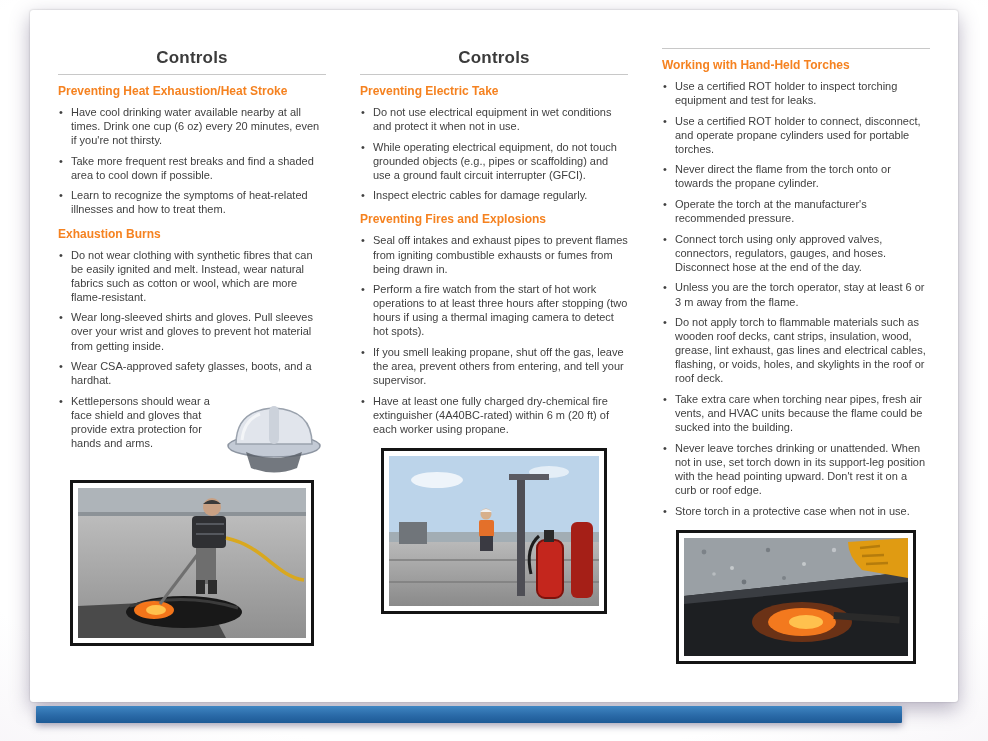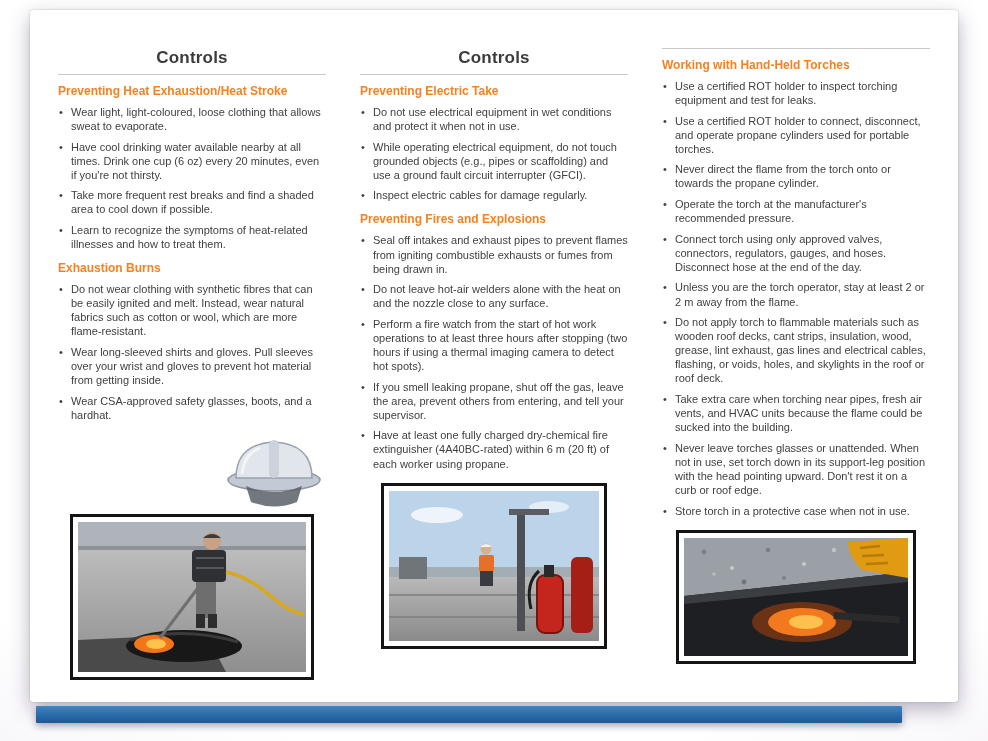--- a/index.html
+++ b/index.html
@@ -56,39 +56,39 @@
 
 <div class="canvas">
   <div class="sheet">
     <div class="cols">
 
       <div class="column">
         <h1 class="col-title">Controls</h1>
         <div class="rule"></div>
 
         <h2 class="section-heading first">Preventing Heat Exhaustion/Heat Stroke</h2>
-        <div class="bullet">Wear light, light-coloured, loose clothing that allows sweat to evaporate.</div>
         <div class="bullet">Have cool drinking water available nearby at all times. Drink one cup (6 oz) every 20 minutes, even if you're not thirsty.</div>
         <div class="bullet">Take more frequent rest breaks and find a shaded area to cool down if possible.</div>
         <div class="bullet">Learn to recognize the symptoms of heat-related illnesses and how to treat them.</div>
 
         <h2 class="section-heading">Exhaustion Burns</h2>
         <div class="bullet">Do not wear clothing with synthetic fibres that can be easily ignited and melt. Instead, wear natural fabrics such as cotton or wool, which are more flame-resistant.</div>
         <div class="bullet">Wear long-sleeved shirts and gloves. Pull sleeves over your wrist and gloves to prevent hot material from getting inside.</div>
         <div class="bullet">Wear CSA-approved safety glasses, boots, and a hardhat.</div>
 
         <div class="hardhat-float">
           <svg width="104" height="80" viewBox="0 0 104 80">
             <ellipse cx="52" cy="50" rx="46" ry="11" fill="#c3cad5" stroke="#8d95a1" stroke-width="1.5"></ellipse>
             <path d="M14 48 Q14 14 52 12 Q90 14 90 48 Z" fill="#e1e5ec" stroke="#9aa2ad" stroke-width="1.5"></path>
             <rect x="47" y="10" width="10" height="38" rx="5" fill="#ccd2db"></rect>
             <path d="M24 56 Q52 68 80 56 L75 72 Q52 81 29 72 Z" fill="#5a6068" opacity="0.85"></path>
             <path d="M20 44 Q22 24 38 18" fill="none" stroke="#ffffff" stroke-width="3" opacity="0.6"></path>
           </svg>
         </div>
+        <div class="bullet">Kettlepersons should wear a face shield and gloves that provide extra protection for hands and arms.</div>
 
         <div class="photo-frame pf-1">
           <svg width="228" height="150" viewBox="0 0 228 150">
             <defs>
               <linearGradient id="p1g" x1="0" y1="0" x2="0" y2="1">
                 <stop offset="0" stop-color="#c6c6c6"></stop>
                   <stop offset="1" stop-color="#8f8f8f"></stop>
               </linearGradient>
             </defs>
             <rect width="228" height="150" fill="url(#p1g)"></rect>
@@ -117,21 +117,20 @@
         <h1 class="col-title">Controls</h1>
         <div class="rule"></div>
 
         <h2 class="section-heading first">Preventing Electric Take</h2>
         <div class="bullet">Do not use electrical equipment in wet conditions and protect it when not in use.</div>
         <div class="bullet">While operating electrical equipment, do not touch grounded objects (e.g., pipes or scaffolding) and use a ground fault circuit interrupter (GFCI).</div>
         <div class="bullet">Inspect electric cables for damage regularly.</div>
 
         <h2 class="section-heading">Preventing Fires and Explosions</h2>
         <div class="bullet">Seal off intakes and exhaust pipes to prevent flames from igniting combustible exhausts or fumes from being drawn in.</div>
-        <div class="bullet">Do not leave hot-air welders alone with the heat on and the nozzle close to any surface.</div>
         <div class="bullet">Perform a fire watch from the start of hot work operations to at least three hours after stopping (two hours if using a thermal imaging camera to detect hot spots).</div>
         <div class="bullet">If you smell leaking propane, shut off the gas, leave the area, prevent others from entering, and tell your supervisor.</div>
         <div class="bullet">Have at least one fully charged dry-chemical fire extinguisher (4A40BC-rated) within 6 m (20 ft) of each worker using propane.</div>
 
         <div class="photo-frame pf-2">
           <svg width="210" height="150" viewBox="0 0 210 150">
             <defs>
               <linearGradient id="p2g" x1="0" y1="0" x2="0" y2="1">
                 <stop offset="0" stop-color="#b9b9b9"></stop>
                   <stop offset="1" stop-color="#8a8a8a"></stop>
@@ -161,24 +160,24 @@
 
       <div class="column">
         <div class="rule"></div>
 
         <h2 class="section-heading first">Working with Hand-Held Torches</h2>
         <div class="bullet">Use a certified ROT holder to inspect torching equipment and test for leaks.</div>
         <div class="bullet">Use a certified ROT holder to connect, disconnect, and operate propane cylinders used for portable torches.</div>
         <div class="bullet">Never direct the flame from the torch onto or towards the propane cylinder.</div>
         <div class="bullet">Operate the torch at the manufacturer's recommended pressure.</div>
         <div class="bullet">Connect torch using only approved valves, connectors, regulators, gauges, and hoses. Disconnect hose at the end of the day.</div>
-        <div class="bullet">Unless you are the torch operator, stay at least 2 or 2 m away from the flame.</div>
+        <div class="bullet">Unless you are the torch operator, stay at least 6 or 3 m away from the flame.</div>
         <div class="bullet">Do not apply torch to flammable materials such as wooden roof decks, cant strips, insulation, wood, grease, lint exhaust, gas lines and electrical cables, flashing, or voids, holes, and skylights in the roof or roof deck.</div>
         <div class="bullet">Take extra care when torching near pipes, fresh air vents, and HVAC units because the flame could be sucked into the building.</div>
-        <div class="bullet">Never leave torches glasses or unattended. When not in use, set torch down in its support-leg position with the head pointing upward. Don't rest it on a curb or roof edge.</div>
+        <div class="bullet">Never leave torches drinking or unattended. When not in use, set torch down in its support-leg position with the head pointing upward. Don't rest it on a curb or roof edge.</div>
         <div class="bullet">Store torch in a protective case when not in use.</div>
 
         <div class="photo-frame pf-3">
           <svg width="224" height="118" viewBox="0 0 224 118">
             <rect width="224" height="60" fill="#9aa0a5"></rect>
             <circle cx="20" cy="14" r="2.4" fill="#7c8288"></circle>
               <circle cx="48" cy="30" r="2" fill="#c5c9cc"></circle>
             <circle cx="84" cy="12" r="2.2" fill="#777d83"></circle>
               <circle cx="120" cy="26" r="2" fill="#c5c9cc"></circle>
             <circle cx="60" cy="44" r="2.4" fill="#70767c"></circle>

